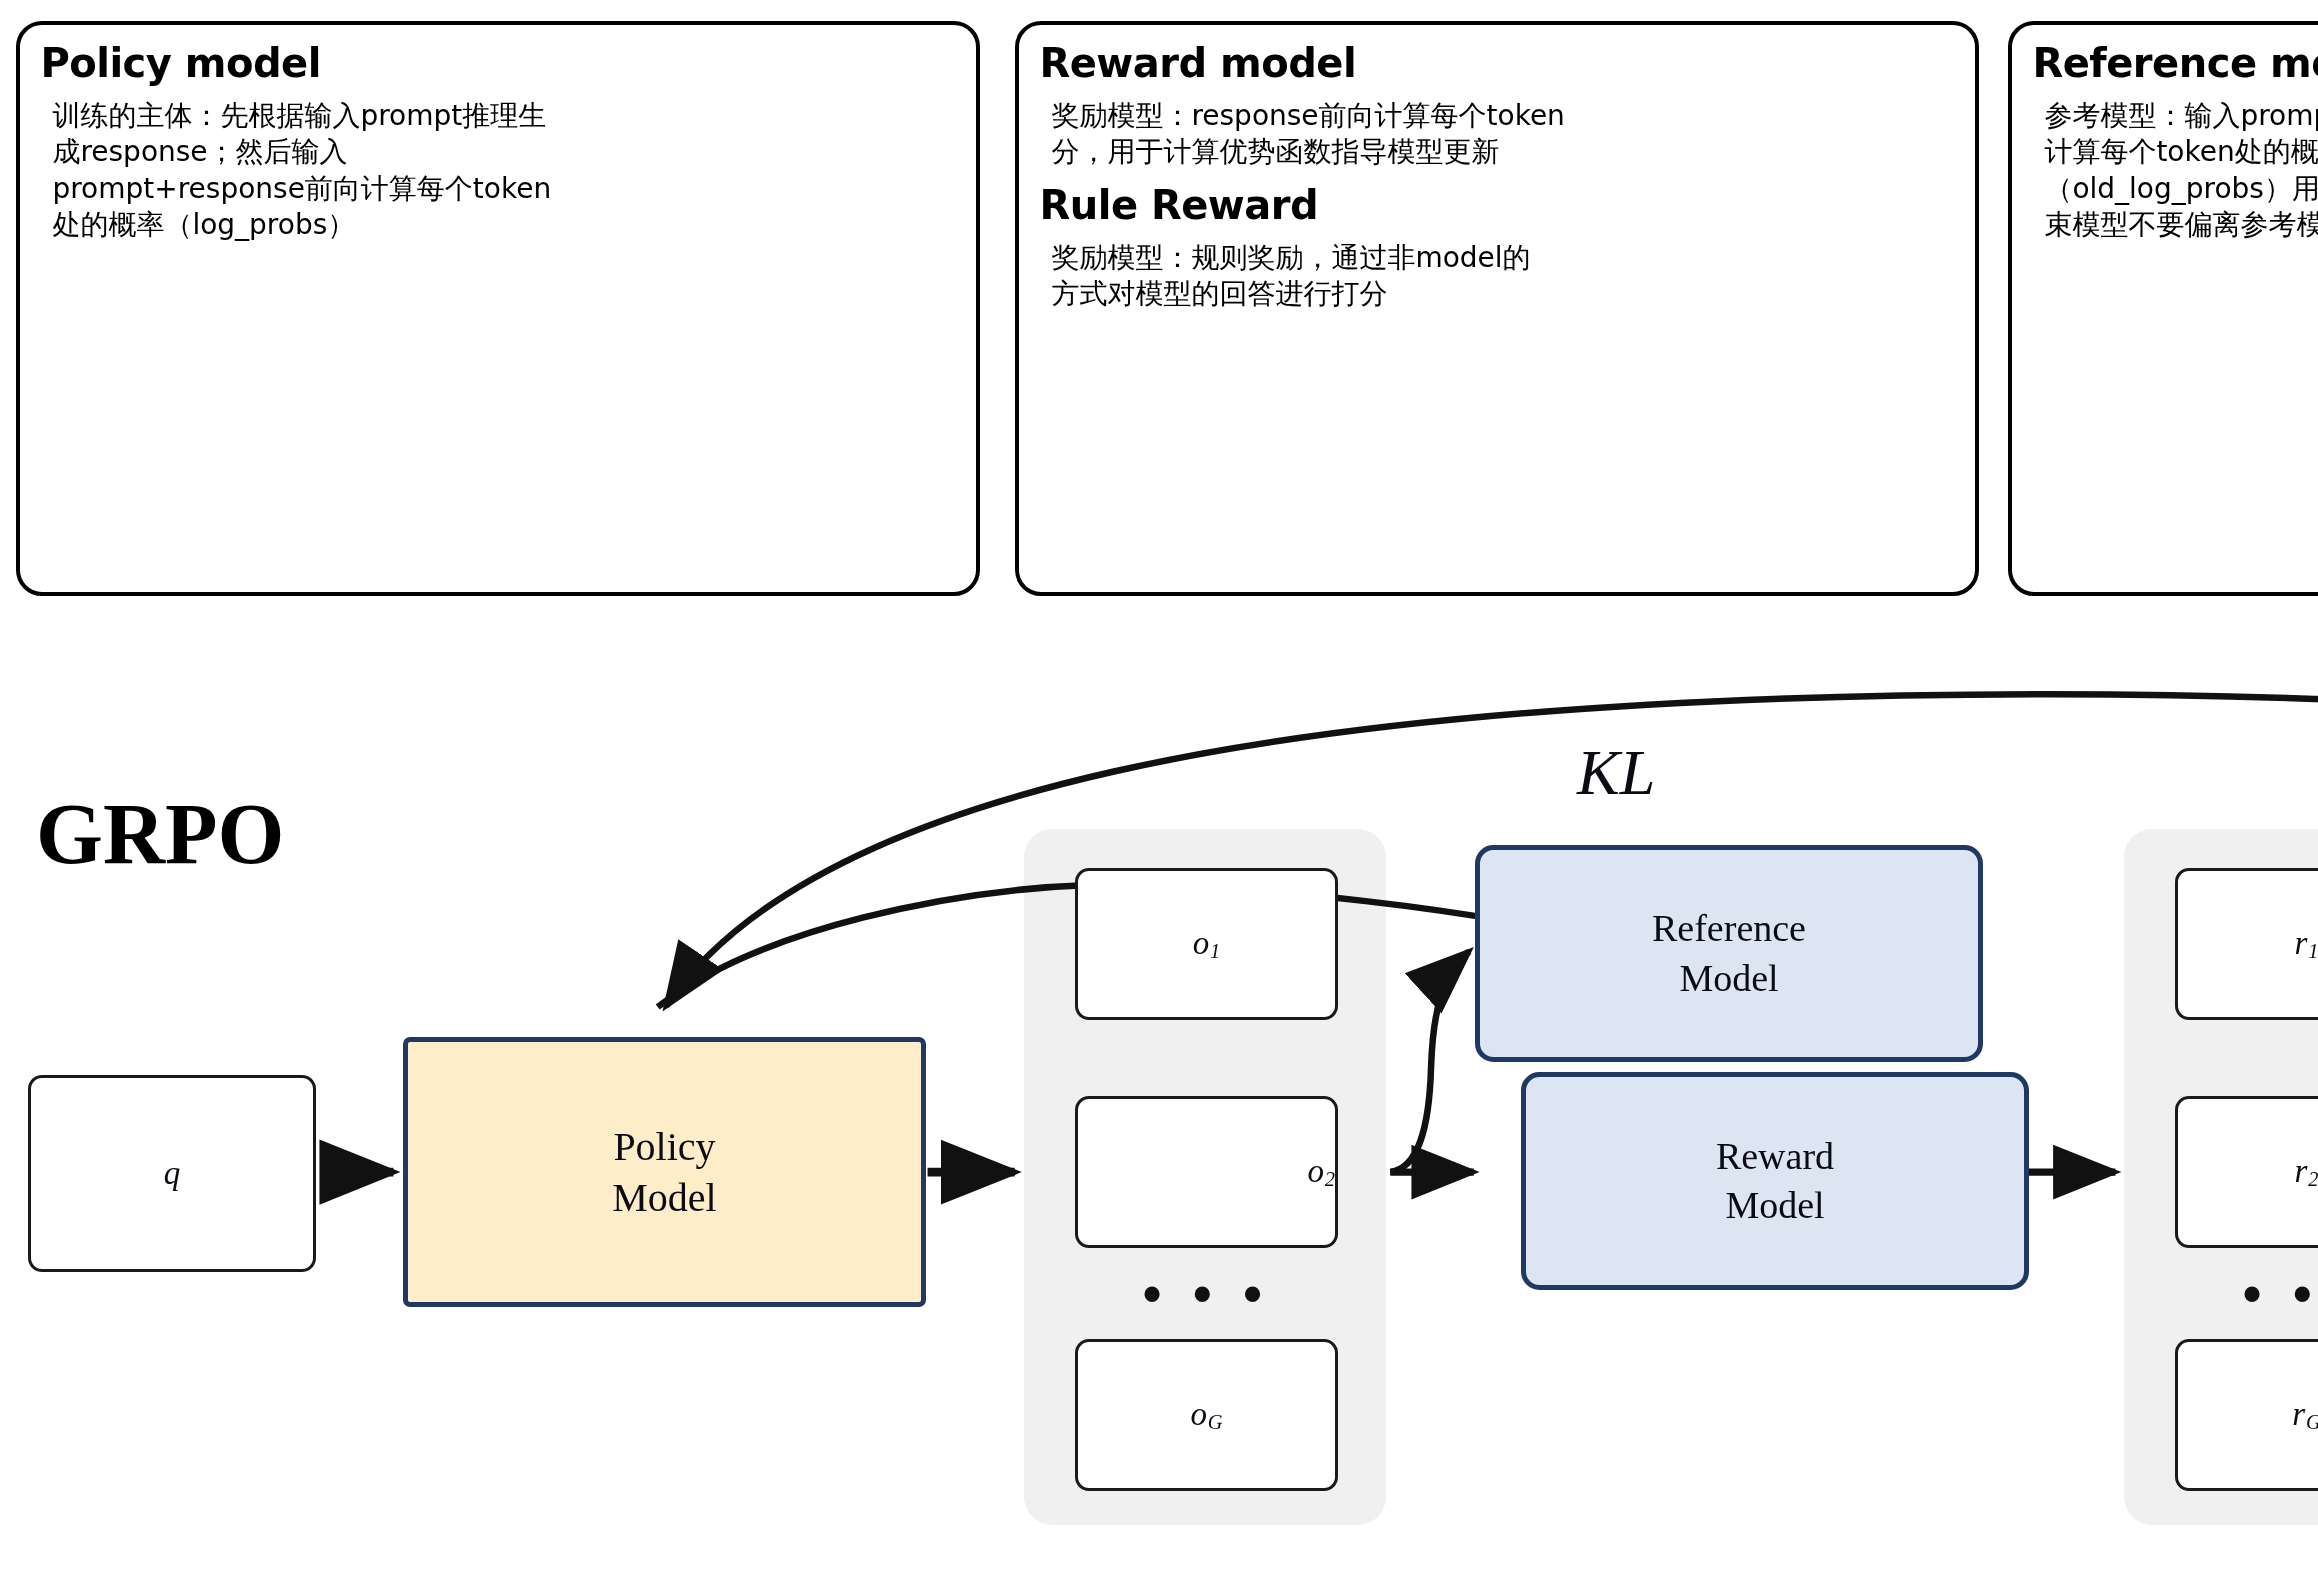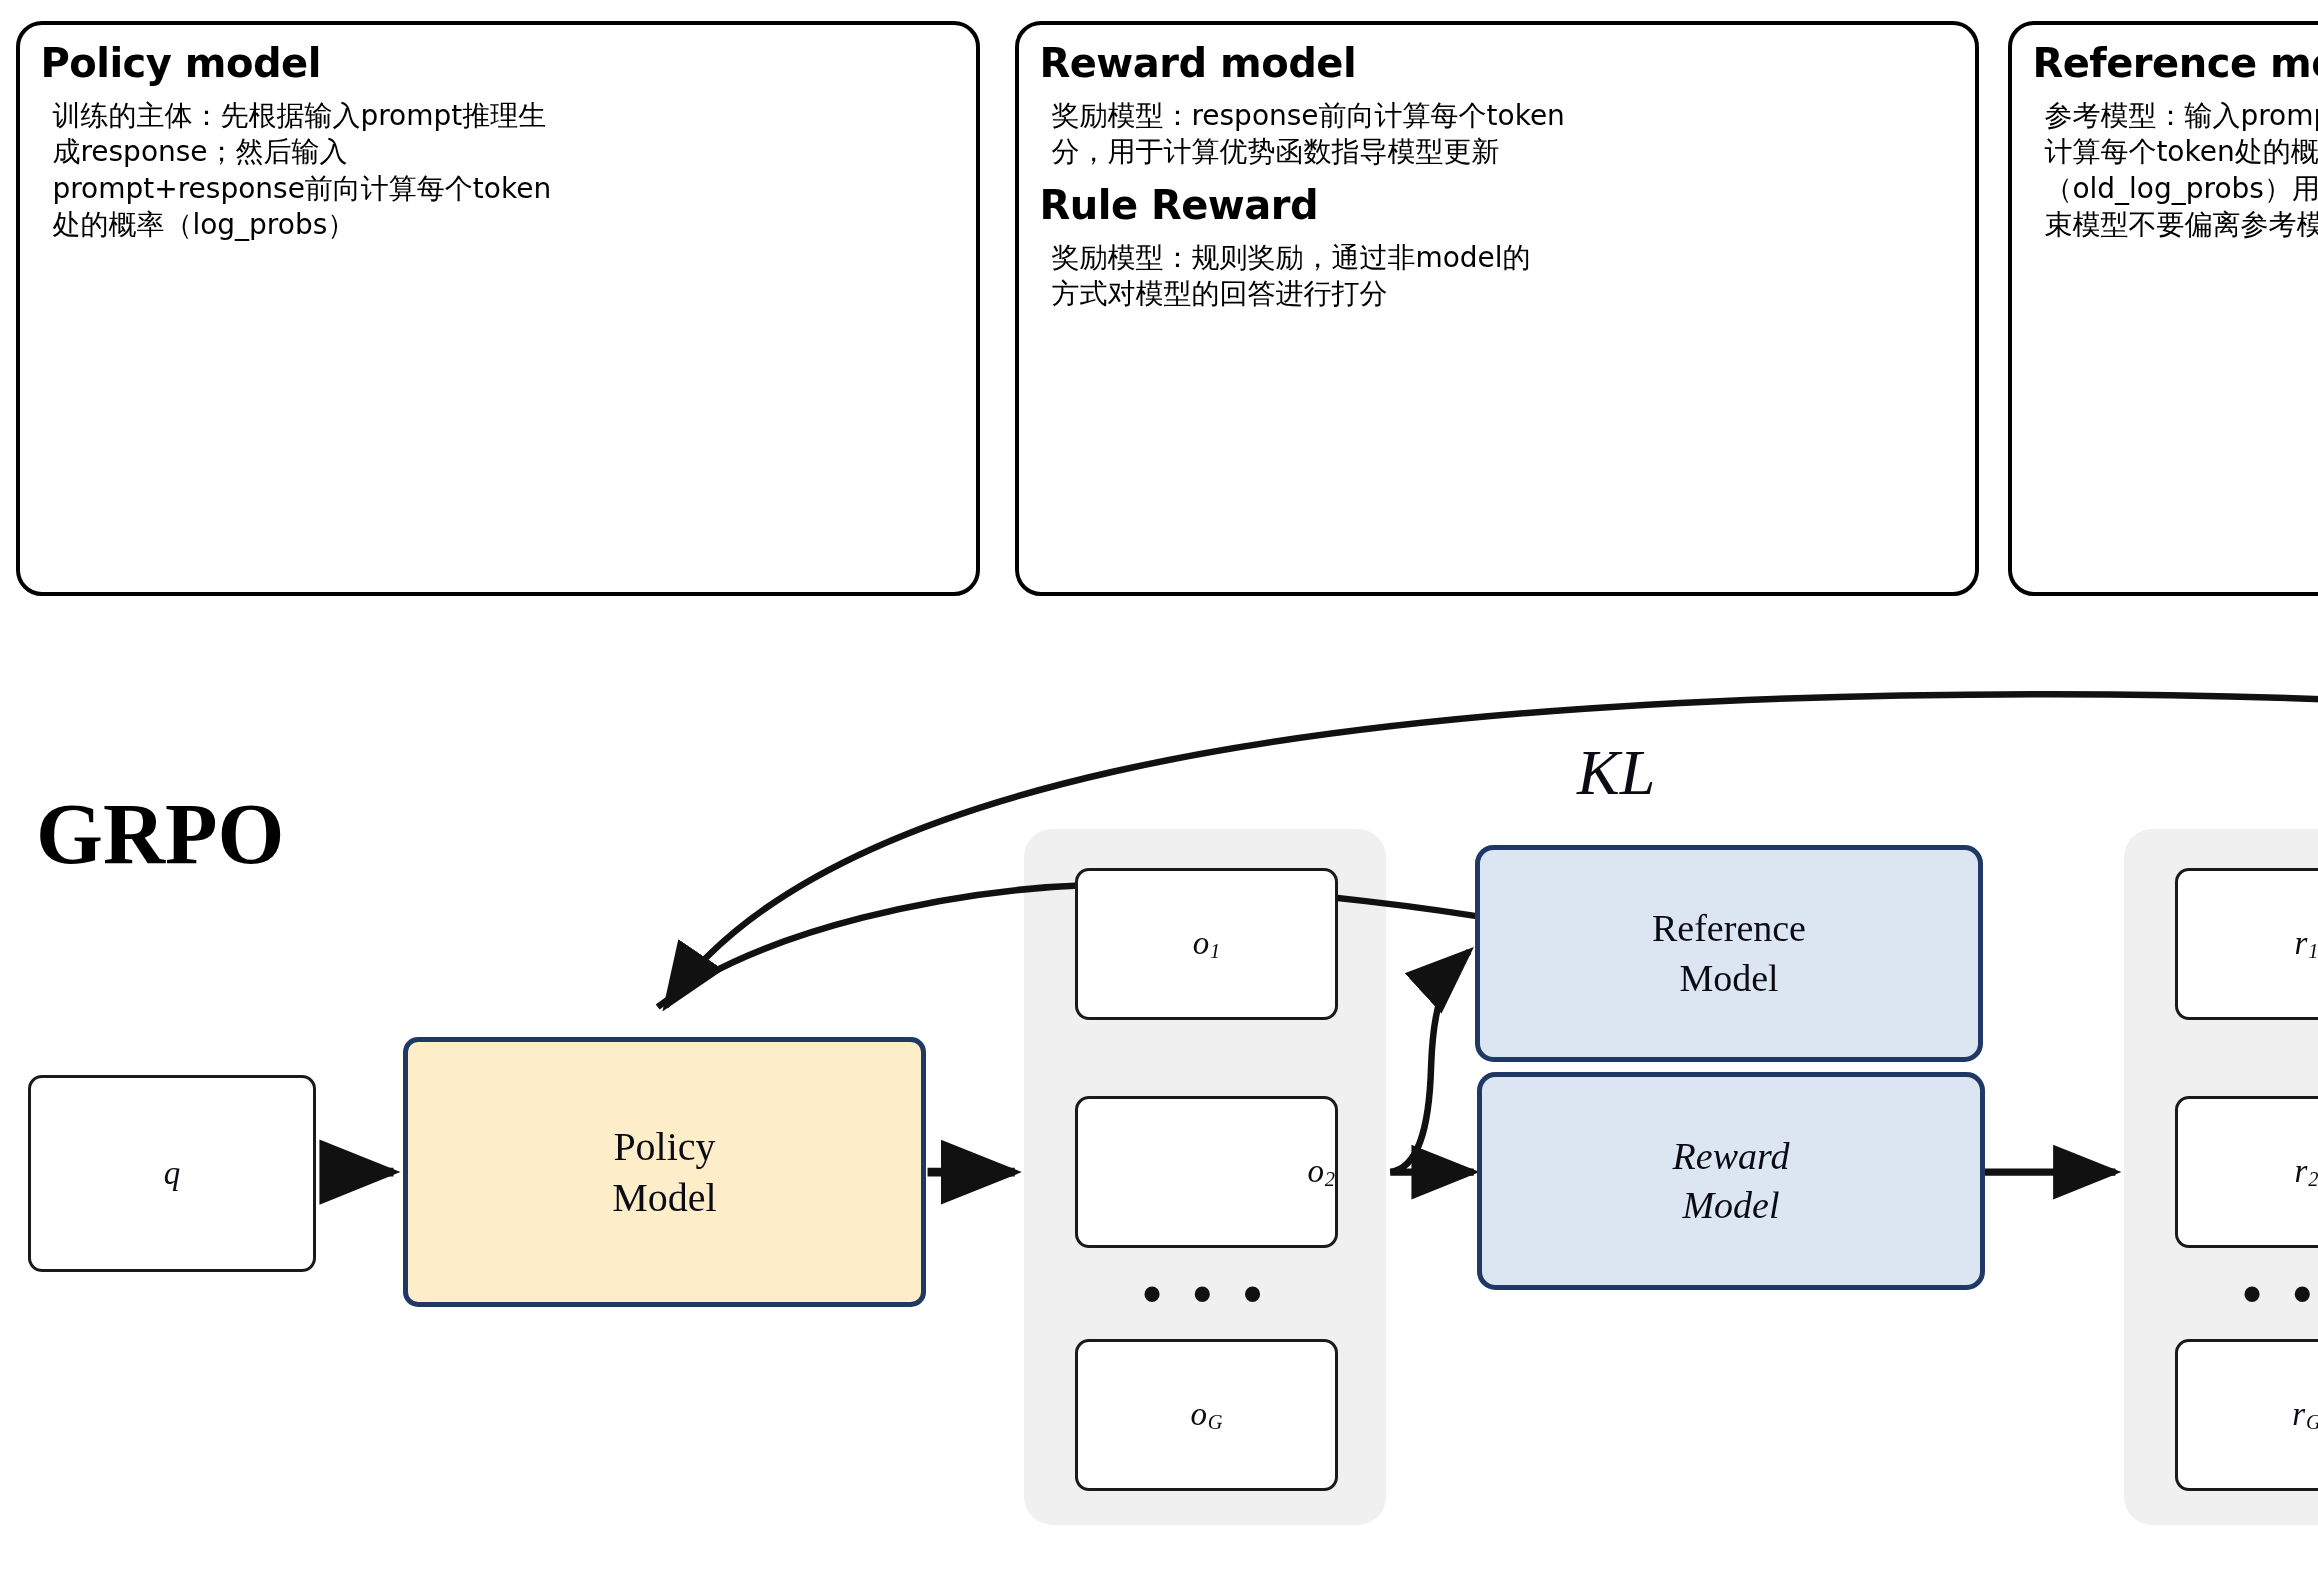--- a/index.html
+++ b/index.html
@@ -70,21 +70,21 @@
   }
   .node.plain sub{
     font-style:italic;
     font-size:.62em;
     vertical-align:-0.22em;
     padding-left:0.9px;
   }
   .node.yellow{
     background:#fdeec9;
     border:5.1px solid #1f3864;
-    border-radius:15px;
+    border-radius:7px;
     font-size:40px;
     line-height:1.28;
   }
   .node.blue{
     background:#dce6f2;
     border:5.1px solid #1f3864;
     border-radius:18.5px;
     font-size:38px;
     line-height:1.30;
   }
@@ -174,21 +174,21 @@
 <div class="node plain" style="left:28px;top:1075px;width:288px;height:197px;">
   <span style="font-style:italic;">q</span>
 </div>
 
 <div class="node yellow" style="left:403px;top:1037px;width:523px;height:270px;white-space:pre-line;">Policy
 Model</div>
 
 <div class="node blue" style="left:1475px;top:845px;width:508px;height:217px;white-space:pre-line;">Reference
 Model</div>
 
-<div class="node blue" style="left:1477px;top:1072px;width:508px;height:218px;white-space:pre-line;font-style:italic;">Reward
+<div class="node blue" style="left:1521px;top:1072px;width:508px;height:218px;white-space:pre-line;">Reward
 Model</div>
 
 <div class="node plain" style="left:1075px;top:868px;width:263px;height:152px;">
   <span><span>o</span><sub>1</sub></span>
 </div>
 <div class="node plain" style="left:1075px;top:1096px;width:263px;height:152px;justify-content:flex-end;">
   <span><span>o</span><sub>2</sub></span>
 </div>
 <div class="ellipsis" style="left:1075px;top:1266px;width:263px;">•  •  •</div>
 <div class="node plain" style="left:1075px;top:1339px;width:263px;height:152px;">

